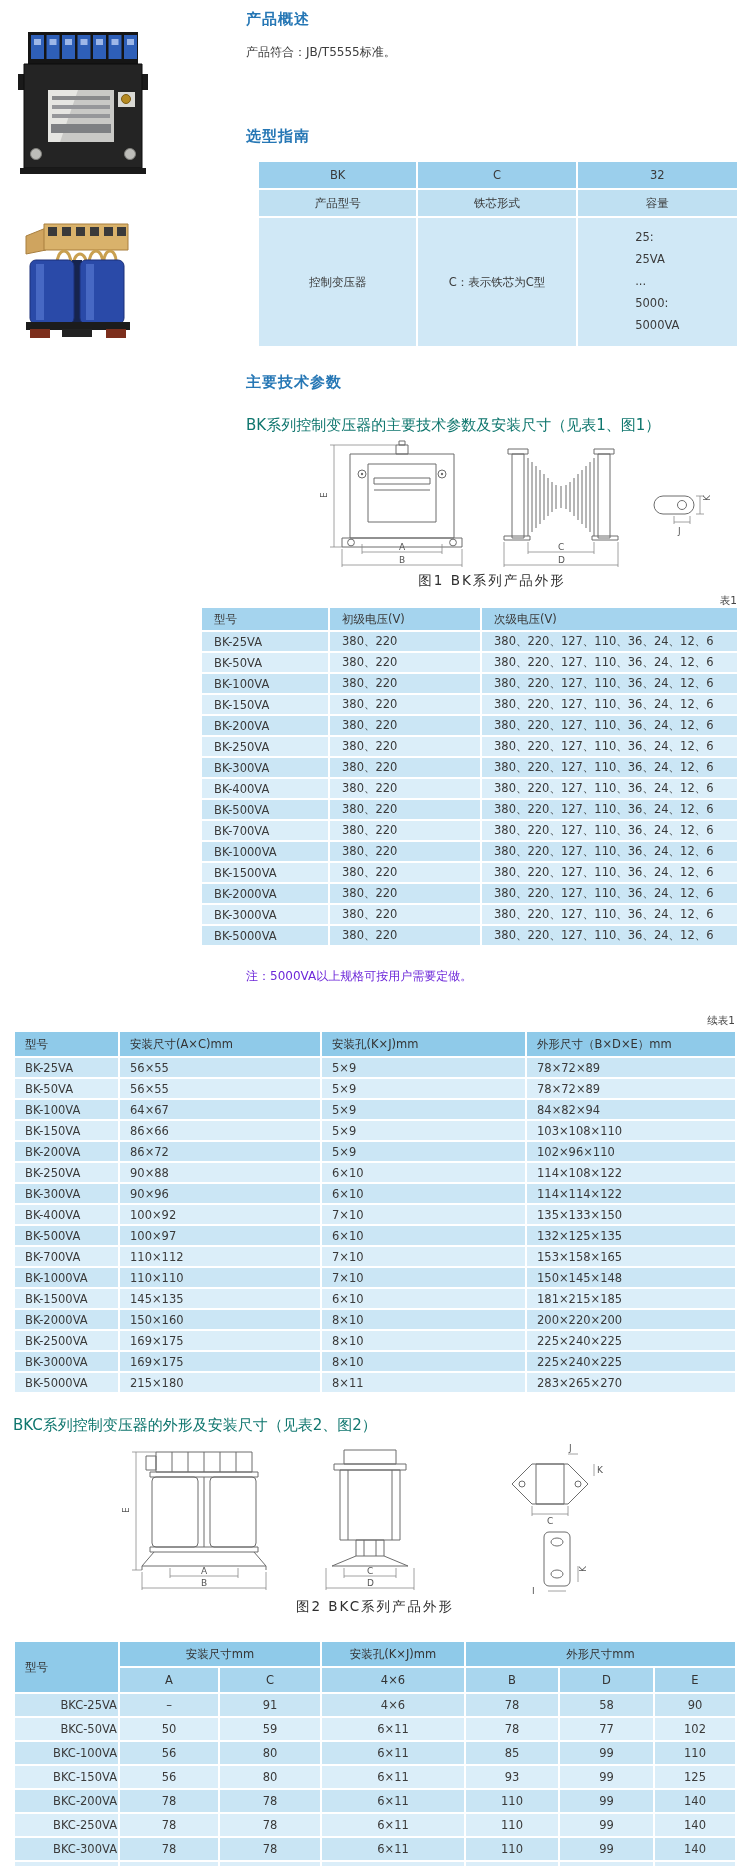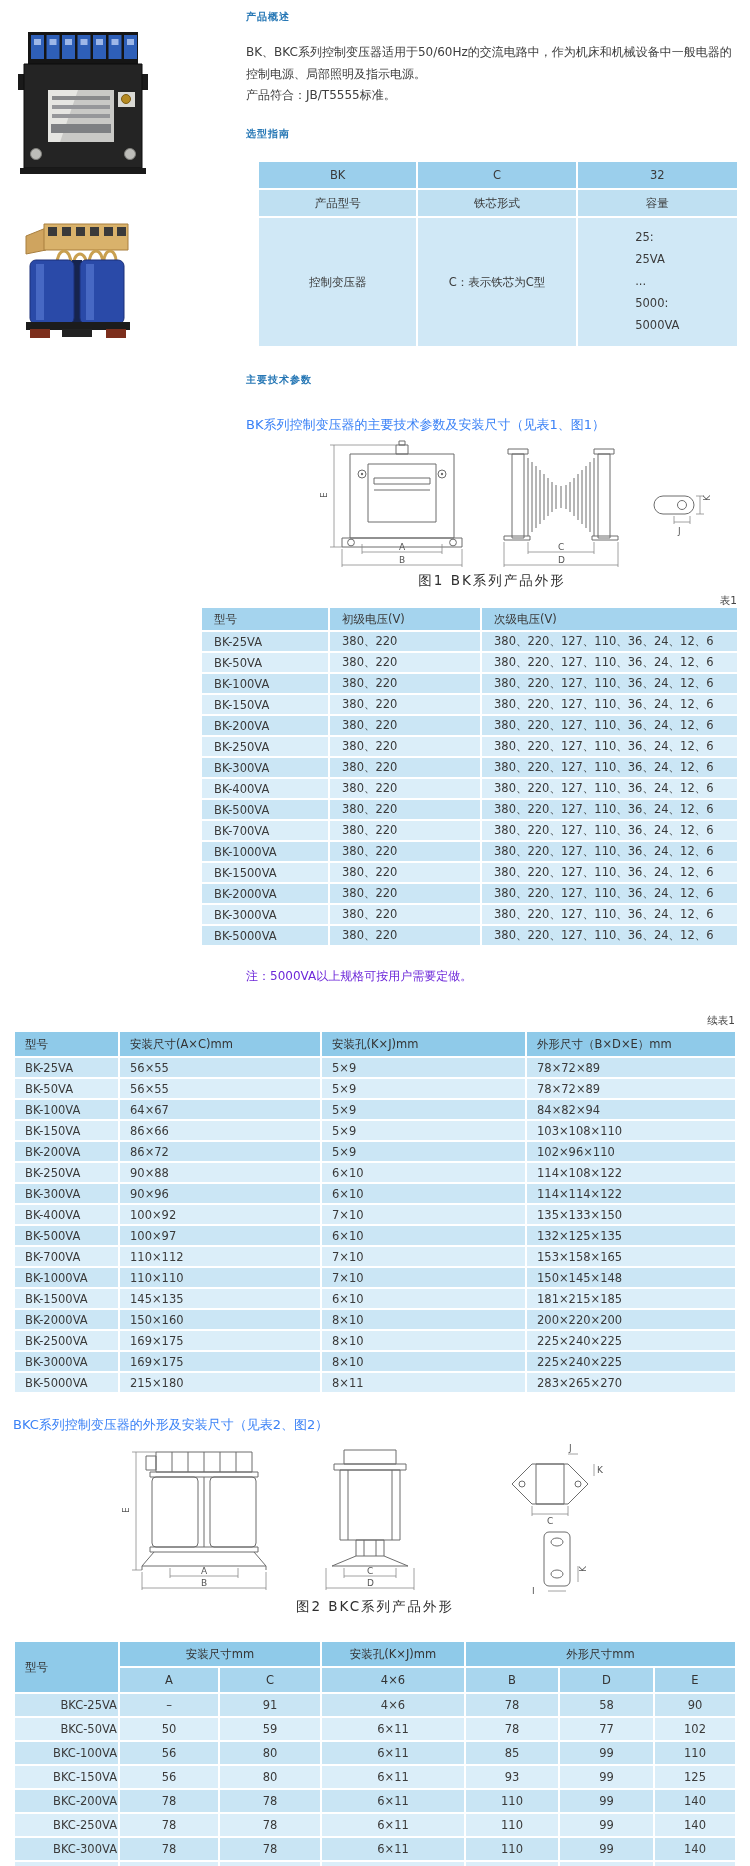--- a/index.html
+++ b/index.html
@@ -1,21 +1,21 @@
 <!DOCTYPE html>
 <html><head>
 <meta charset="utf-8">
 <style>
   html,body{margin:0;padding:0;background:#ffffff;}
   .page{position:relative;width:750px;height:1866px;background:#fff;overflow:hidden;
         font-family:"DejaVu Sans","Liberation Sans",sans-serif;color:#3d3d3d;}
   .abs{position:absolute;}
-  .sec-heading{font-size:10px;font-weight:bold;color:#2677b5;letter-spacing:1px;}
+  .sec-heading{font-size:15px;font-weight:bold;color:#2677b5;letter-spacing:1px;}
   .para{font-size:12px;line-height:1.8;color:#3d3d3d;}
-  .intro{font-size:13px;color:#3b82f6;}
+  .intro{font-size:15px;color:#0f766e;}
   .caption{font-size:13.5px;color:#2f2f2f;letter-spacing:2px;text-align:center;}
   .tbl-label{font-size:10.5px;color:#444;text-align:right;}
   .note{font-size:12px;color:#6d28d9;}
 
   table{border-collapse:separate;border-spacing:0 2px;table-layout:fixed;}
   th,td{font-weight:normal;font-size:11.5px;color:#3a3a3a;overflow:hidden;white-space:nowrap;}
   th:not(:last-child),td:not(:last-child){border-right:2px solid #fff;}
 
   
   .sel{width:490px;padding-left:12px;}
@@ -119,21 +119,20 @@
       <rect x="64" y="42" width="8" height="56" fill="#4f6fc9" opacity="0.8"></rect>
       <rect x="4" y="100" width="104" height="8" fill="#1c1c1c"></rect>
       <rect x="8" y="107" width="20" height="9" fill="#7c2e1c"></rect>
       <rect x="84" y="107" width="20" height="9" fill="#7c2e1c"></rect>
       <rect x="40" y="107" width="30" height="8" fill="#222222"></rect>
     </svg>
   </div>
 
   <div class="abs sec-heading" style="left:246px;top:10px;">产品概述</div>
   <div class="abs para" style="left:246px;top:42px;width:492px;">
-    <div style="white-space:normal;">BK、BKC系列控制变压器适用于50/60Hz的交流电路中，作为机床和机械设备中一般电器的控制电源、局部照明及指示电源。</div>
     <div>产品符合：JB/T5555标准。</div>
   </div>
 
   <div class="abs sec-heading" style="left:246px;top:127px;">选型指南</div>
   <table class="sel abs" style="left:247px;top:160px;">
     <tbody>
         <tr class="r-code">
       <td>BK</td>
       <td>C</td>
       <td>32</td>

